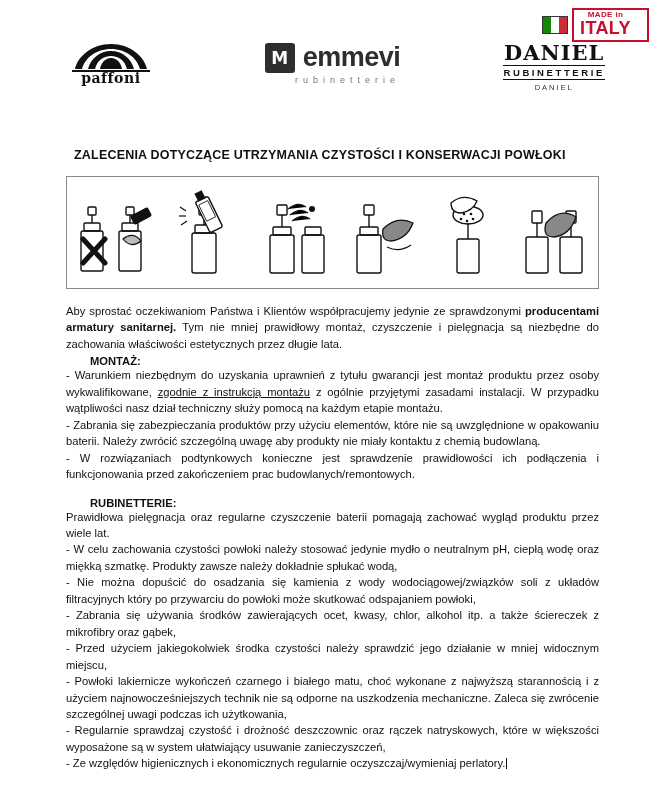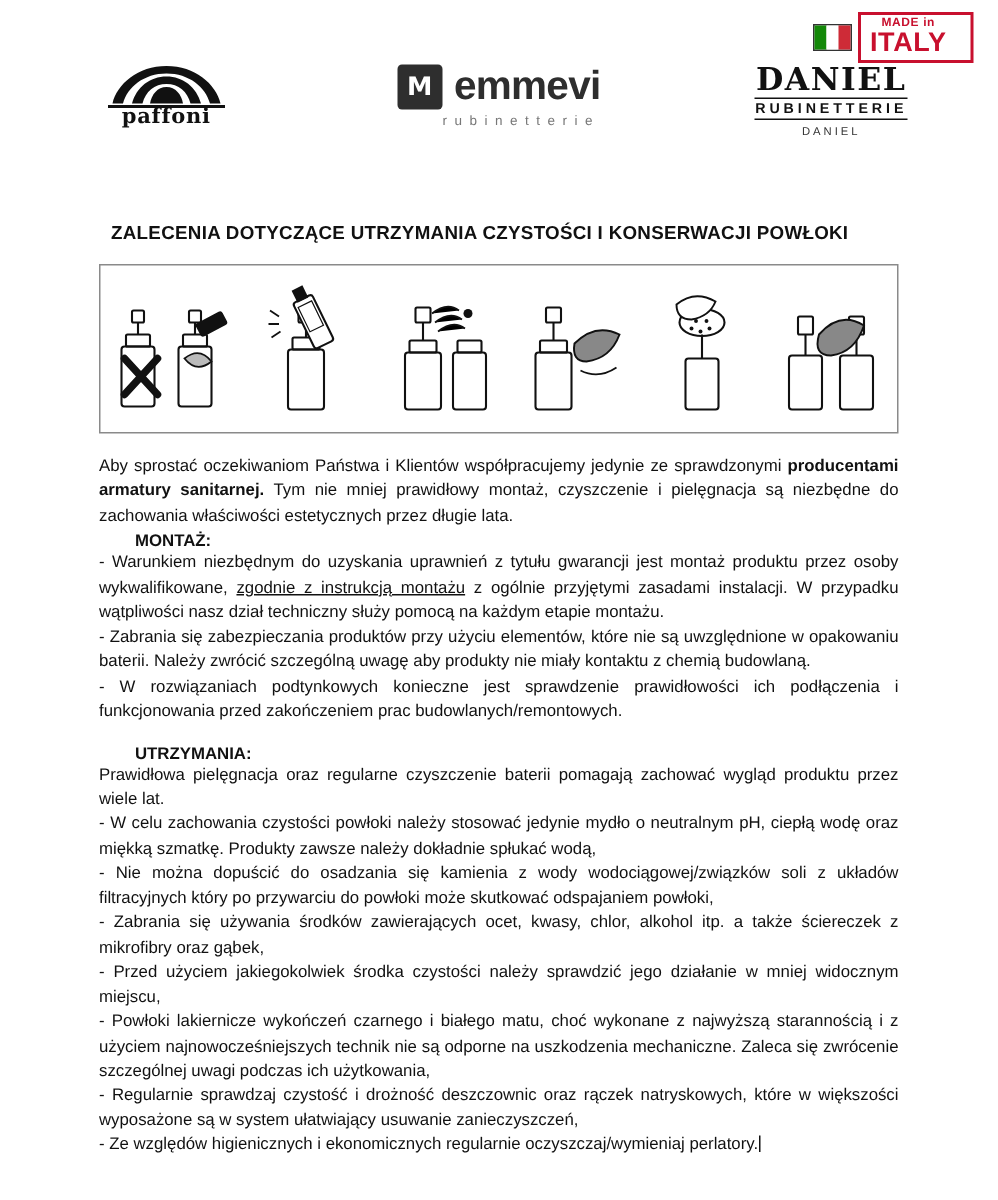--- a/index.html
+++ b/index.html
@@ -374,21 +374,21 @@
   <div class="section-label">MONTAŻ:</div>
 
   <p class="para">- Warunkiem niezbędnym do uzyskania uprawnień z tytułu gwarancji jest montaż produktu przez osoby wykwalifikowane, <span class="underline">zgodnie z instrukcją montażu</span> z ogólnie przyjętymi zasadami instalacji. W przypadku wątpliwości nasz dział techniczny służy pomocą na każdym etapie montażu.</p>
 
   <p class="para">- Zabrania się zabezpieczania produktów przy użyciu elementów, które nie są uwzględnione w opakowaniu baterii. Należy zwrócić szczególną uwagę aby produkty nie miały kontaktu z chemią budowlaną.</p>
 
   <p class="para">- W rozwiązaniach podtynkowych konieczne jest sprawdzenie prawidłowości ich podłączenia i funkcjonowania przed zakończeniem prac budowlanych/remontowych.</p>
 
   <div class="spacer"></div>
 
-  <div class="section-label">UTRZYMANIA:</div>
+  <div class="section-label">RUBINETTERIE:</div>
 
   <p class="para">Prawidłowa pielęgnacja oraz regularne czyszczenie baterii pomagają zachować wygląd produktu przez wiele lat.</p>
   <p class="para">- W celu zachowania czystości powłoki należy stosować jedynie mydło o neutralnym pH, ciepłą wodę oraz miękką szmatkę. Produkty zawsze należy dokładnie spłukać wodą,</p>
   <p class="para">- Nie można dopuścić do osadzania się kamienia z wody wodociągowej/związków soli z układów filtracyjnych który po przywarciu do powłoki może skutkować odspajaniem powłoki,</p>
   <p class="para">- Zabrania się używania środków zawierających ocet, kwasy, chlor, alkohol itp. a także ściereczek z mikrofibry oraz gąbek,</p>
   <p class="para">- Przed użyciem jakiegokolwiek środka czystości należy sprawdzić jego działanie w mniej widocznym miejscu,</p>
   <p class="para">- Powłoki lakiernicze wykończeń czarnego i białego matu, choć wykonane z najwyższą starannością i z użyciem najnowocześniejszych technik nie są odporne na uszkodzenia mechaniczne. Zaleca się zwrócenie szczególnej uwagi podczas ich użytkowania,</p>
   <p class="para">- Regularnie sprawdzaj czystość i drożność deszczownic oraz rączek natryskowych, które w większości wyposażone są w system ułatwiający usuwanie zanieczyszczeń,</p>
   <p class="para"><span>- Ze względów higienicznych i ekonomicznych regularnie oczyszczaj/wymieniaj perlatory.</span><span class="caret"></span></p>
 

